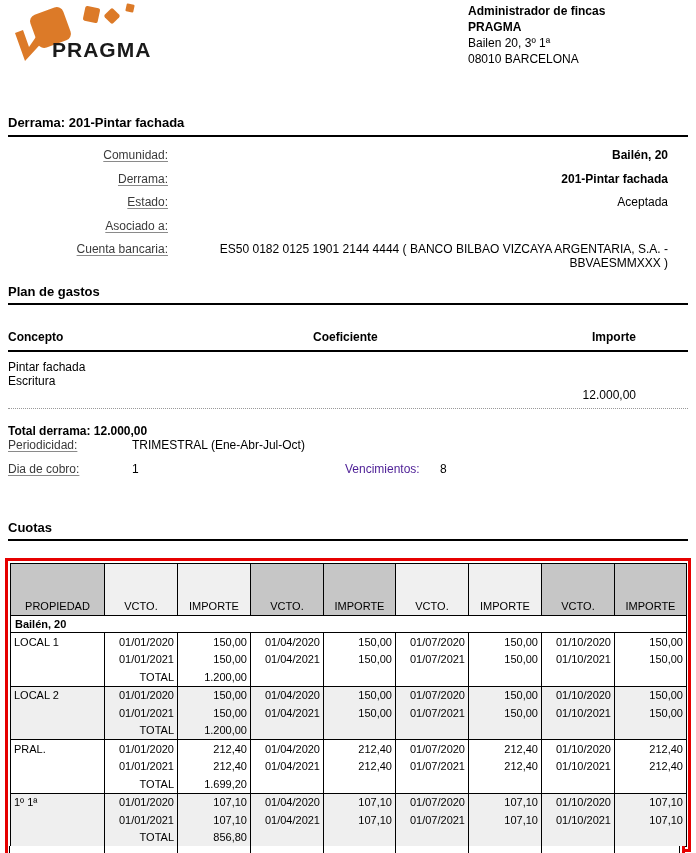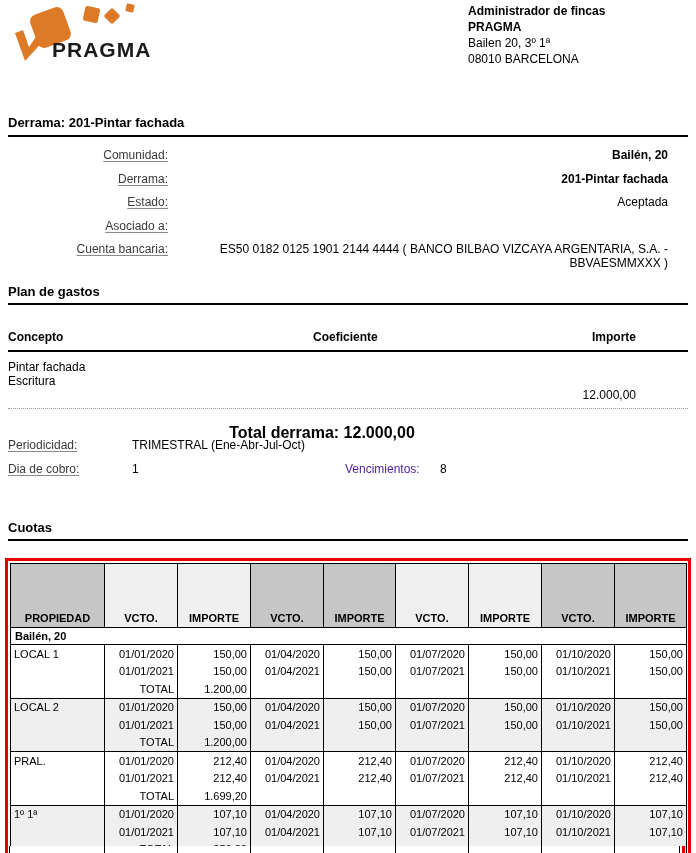--- a/index.html
+++ b/index.html
@@ -25,21 +25,21 @@
   .bold{font-weight:bold;}
 
   
   #plan{position:absolute;left:8px;top:284px;width:680px;}
   .gastos-header{display:flex;margin-top:25px;font-size:12px;font-weight:bold;
                  padding-bottom:6px;border-bottom:2px solid #000;}
   .gastos-row{display:flex;font-size:12px;padding:8px 0 6px 0;border-bottom:1px dotted #999;flex-direction:column;}
   .gcol1{width:305px;}
   .gcol2{width:220px;}
   .gcol3{flex:1;text-align:right;padding-right:52px;}
-  .total-line{margin-top:15px;text-align:center;padding-right:52px;font-size:16px;font-weight:bold;}
+  .total-line{margin-top:15px;text-align:left;padding-right:52px;font-size:12px;font-weight:bold;}
   .total-line span{font-weight:bold;}
 
   
   #datos{position:absolute;left:8px;top:429px;width:680px;}
   #datos .rows{margin-top:9px;}
   .drow{display:flex;font-size:12px;height:23.5px;align-items:flex-start;}
   .dlabel{width:124px;color:#3a3a3a;text-decoration:underline;text-decoration-color:#8a8a8a;
           text-underline-offset:2px;}
   .dvalue{width:213px;}
   .dlabel2{width:95px;color:#4c1d95;text-decoration-color:#8a8a8a;
@@ -47,21 +47,21 @@
 
   
   #cuotas-h{position:absolute;left:8px;top:520px;width:680px;}
   .red-box{position:absolute;left:5px;top:558px;width:676px;padding:2px;
            border:3px solid #e60000;background:#fff;box-sizing:content-box;}
   table.cuotas{width:676px;border-collapse:collapse;table-layout:fixed;font-size:11px;
                border:1px solid #000;}
   .cw0{width:94px;}.cw1{width:73px;}.cw2{width:73px;}.cw3{width:73px;}.cw4{width:72px;}
   .cw5{width:73px;}.cw6{width:73px;}.cw7{width:73px;}.cw8{width:72px;}
   table.cuotas thead th{border:1px solid #000;height:42px;vertical-align:bottom;text-align:center;
-                        font-weight:bold;padding:18px 1px 3px 1px;overflow:hidden;}
+                        font-weight:normal;padding:6px 1px 3px 1px;overflow:hidden;}
   .bg-g{background:#c6c6c6;}
   .bg-l{background:#f0f0f0;}
   tbody.grp td{border:1px solid #000;font-weight:bold;text-align:left;padding:2px 4px;}
   tbody.block{border-top:1px solid #000;}
   tbody.block td{border-left:1px solid #000;border-right:1px solid #000;border-top:none;border-bottom:none;
                  height:17.5px;padding:0 3px;vertical-align:middle;overflow:hidden;white-space:nowrap;}
   tbody.block.shaded td{background:#efefef;margin-top:24px;}
   td.prop{text-align:left;}
   td.r{text-align:right;}
 

